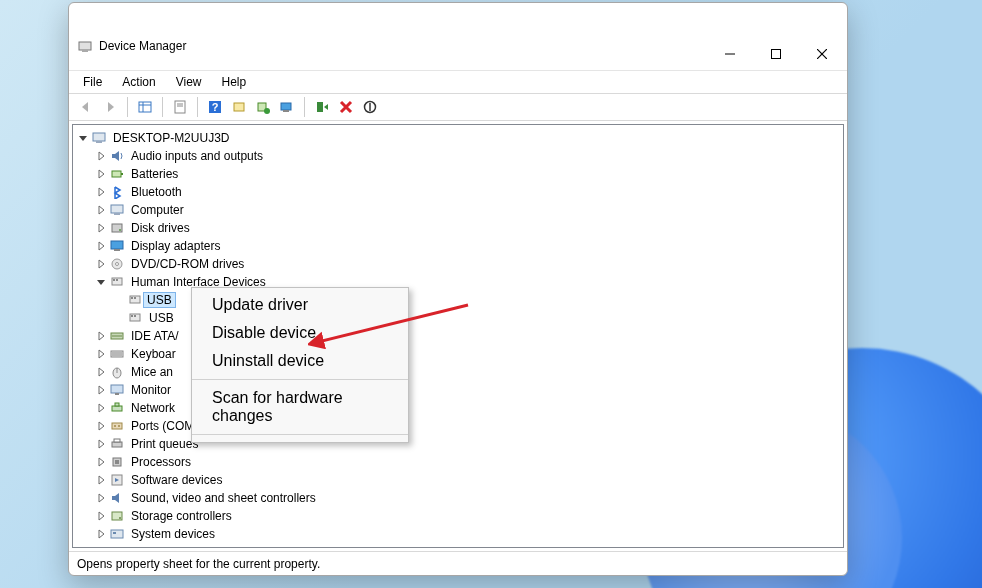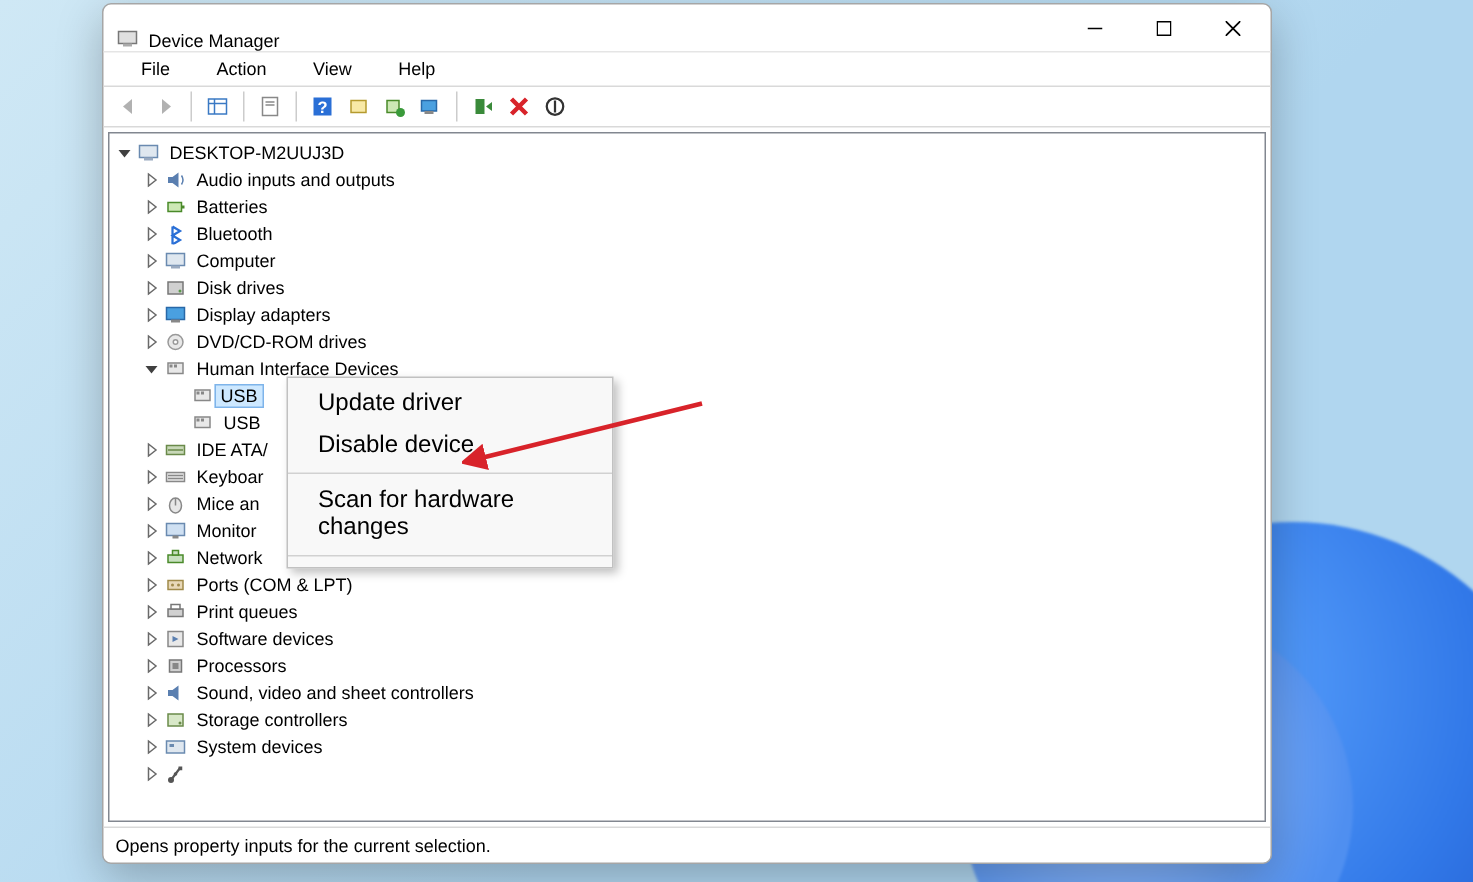--- a/index.html
+++ b/index.html
@@ -43,23 +43,24 @@
   border: 1px solid #a6a6a6;
   border-radius: 6px;
   box-shadow: 0 10px 30px rgba(0,0,0,0.25);
   display: flex;
   flex-direction: column;
   z-index: 2;
 }
 .titlebar {
   height: 32px;
   display: flex;
-  align-items: flex-end;
+  align-items: flex-start;
   padding: 0 2px 0 8px;
   border-bottom: 1px solid #e5e5e5;
+  margin-top: 36px;
 }
 .titlebar .tb-icon {
   width: 16px; height: 16px;
   display: inline-flex; align-items:center; justify-content:center;
   margin-right: 6px;
 }
 .titlebar .title { font-size: 12px; color:#000; }
 .titlebar .spacer { flex:1; }
 .win-btn {
   width: 46px; height: 30px;
@@ -67,21 +68,21 @@
   color:#000;
 }
 
 .menubar {
   height: 22px;
   display: flex;
   align-items: center;
   gap: 4px;
   padding: 0 6px;
 }
-.menubar .menu-item { padding: 2px 8px; margin-left: 11px; }
+.menubar .menu-item { padding: 2px 8px; }
 
 .toolbar {
   height: 28px;
   border-top: 1px solid #d9d9d9;
   border-bottom: 1px solid #d9d9d9;
   display: flex;
   align-items: center;
   padding: 0 6px;
   gap: 2px;
 }
@@ -545,40 +546,40 @@
         </div>
         <div class="tree-row">
           <span class="indent-s" style="width:18px"></span>
           <span class="caret ">
             <svg width="10" height="10">
               <path d="M3 1 L8 5 L3 9 Z" fill="none" stroke="#6a6a6a"></path>
             </svg>
           </span>
           <span class="row-icon">
             <svg width="14" height="14" viewBox="0 0 14 14">
+              <rect x="3" y="3" width="8" height="8" fill="#d0d0d0" stroke="#777"></rect>
+              <rect x="5" y="5" width="4" height="4" fill="#888"></rect>
+            </svg>
+          </span>
+          <span class="rlabel">Processors</span>
+        </div>
+        <div class="tree-row">
+          <span class="indent-s" style="width:18px"></span>
+          <span class="caret ">
+            <svg width="10" height="10">
+              <path d="M3 1 L8 5 L3 9 Z" fill="none" stroke="#6a6a6a"></path>
+            </svg>
+          </span>
+          <span class="row-icon">
+            <svg width="14" height="14" viewBox="0 0 14 14">
               <rect x="2" y="2" width="10" height="10" fill="#e8e8e8" stroke="#888"></rect>
               <path d="M5 5 L9 7 L5 9 Z" fill="#5a7fb0"></path>
             </svg>
           </span>
           <span class="rlabel">Software devices</span>
-        </div>
-        <div class="tree-row">
-          <span class="indent-s" style="width:18px"></span>
-          <span class="caret ">
-            <svg width="10" height="10">
-              <path d="M3 1 L8 5 L3 9 Z" fill="none" stroke="#6a6a6a"></path>
-            </svg>
-          </span>
-          <span class="row-icon">
-            <svg width="14" height="14" viewBox="0 0 14 14">
-              <rect x="3" y="3" width="8" height="8" fill="#d0d0d0" stroke="#777"></rect>
-              <rect x="5" y="5" width="4" height="4" fill="#888"></rect>
-            </svg>
-          </span>
-          <span class="rlabel">Processors</span>
         </div>
         <div class="tree-row">
           <span class="indent-s" style="width:18px"></span>
           <span class="caret ">
             <svg width="10" height="10">
               <path d="M3 1 L8 5 L3 9 Z" fill="none" stroke="#6a6a6a"></path>
             </svg>
           </span>
           <span class="row-icon">
             <svg width="14" height="14" viewBox="0 0 14 14">
@@ -631,31 +632,32 @@
               <circle cx="7" cy="7" r="1.2" fill="#555"></circle>
               <rect x="9" y="2" width="2.5" height="2.5" fill="#555"></rect>
             </svg>
           </span>
         </div>
       </div>
 
     <div class="context-menu" id="ctx" style="left: 118px; top: 162px; width: 218px;">
         <div class="cm-item">Update driver</div>
         <div class="cm-item">Disable device</div>
+        <div class="cm-item">Uninstall device</div>
         <div class="cm-sep"></div>
         <div class="cm-item">Scan for hardware changes</div>
         <div class="cm-sep"></div>
       </div>
 
     <svg class="arrow-annot" width="180" height="70" style="left:235px; top:175px;">
       <defs>
           <marker id="ah" markerWidth="8" markerHeight="8" refX="2" refY="3" orient="auto">
             <path d="M0,0 L6,3 L0,6 Z" fill="#d8232a"></path>
           </marker>
         </defs>
       <line x1="160" y1="5" x2="10" y2="42" stroke="#d8232a" stroke-width="3" marker-end="url(#ah)"></line>
     </svg>
   </div>
 
   <div class="statusbar">
-    <span>Opens property inputs for the current selection.</span>
+    <span>Opens property sheet for the current property.</span>
   </div>
 </div>
 
 </body></html>

